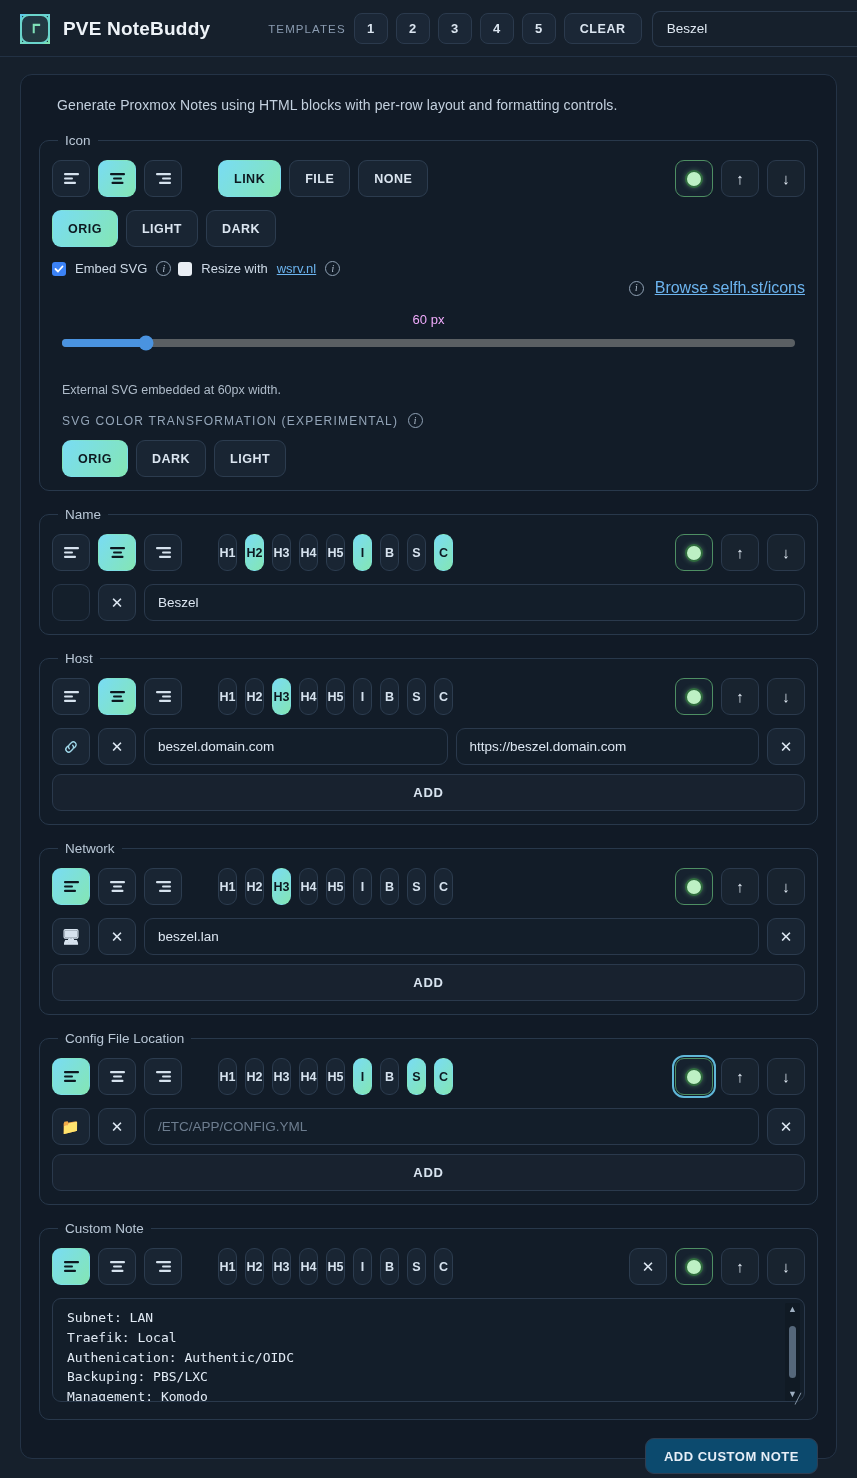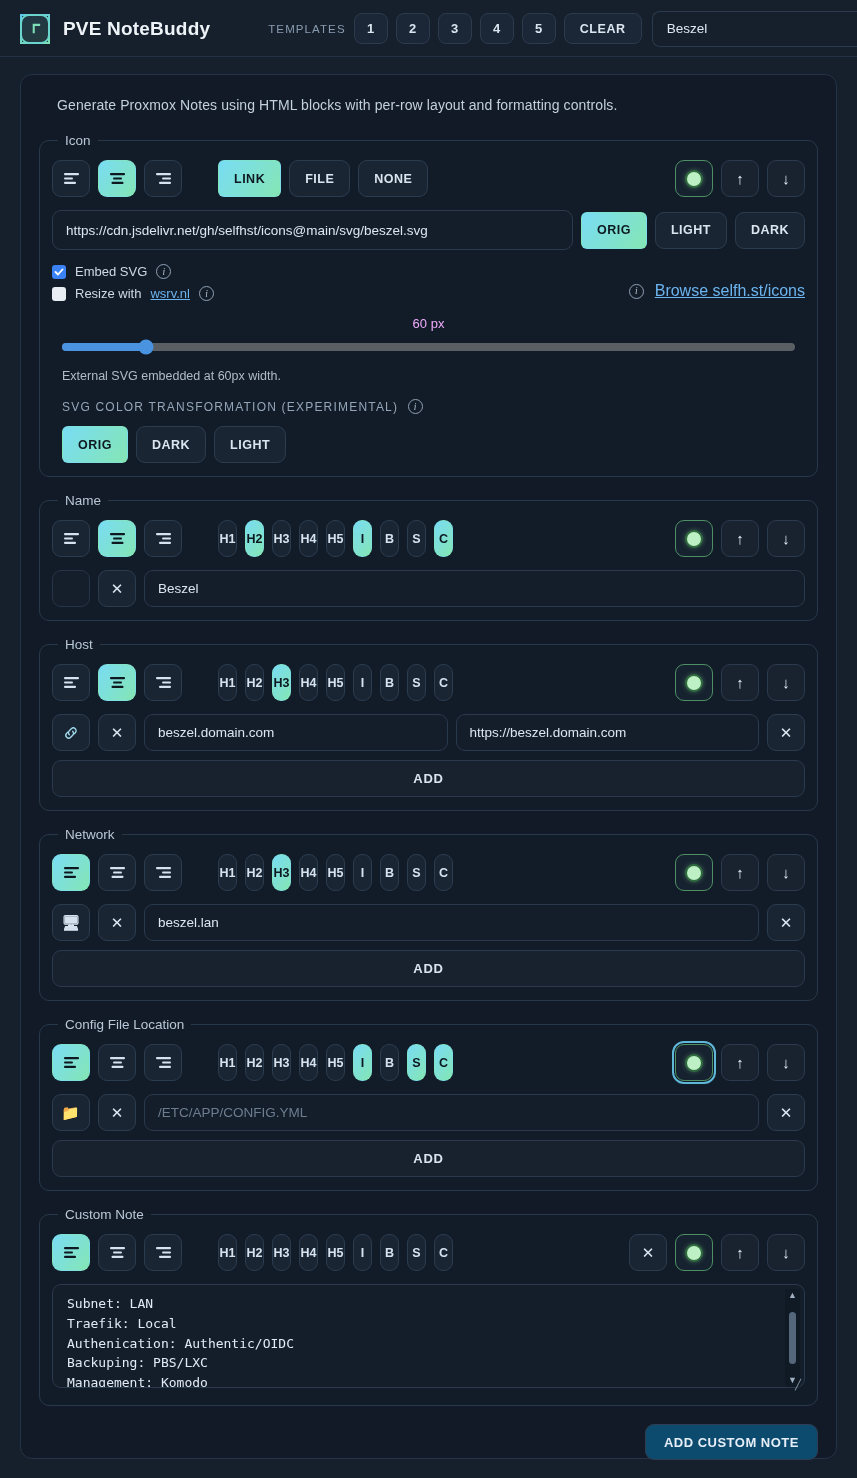--- a/index.html
+++ b/index.html
@@ -232,21 +232,20 @@
     font-weight: bold;
     letter-spacing: .5px;
     display: flex; align-items: center; justify-content: center;
     cursor: pointer;
     flex: 0 0 auto;
   }
   .pillbtn.on {
     background: linear-gradient(125deg, #79dcf4 0%, #84e6b4 100%);
     border-color: transparent;
     color: #0d1820;
-    border-radius: 6px;
   }
 
   
   .tinput {
     height: 37px;
     background: #131e2a;
     border: 1px solid #2a394c;
     border-radius: 9px;
     color: #dce6f1;
     font-size: 13.5px;
@@ -263,21 +262,21 @@
   
   .icon-url-row { display: flex; gap: 8px; align-items: center; margin-top: 13px; }
   .theme-group { display: flex; gap: 8px; }
 
   
   .opts-row {
     display: flex;
     align-items: flex-start;
     margin-top: 14px;
   }
-  .opts-left { display: flex; flex-direction: column; gap: 7px; }
+  .opts-left { display: flex; flex-direction: row; gap: 7px; }
   .opt {
     display: flex; align-items: center; gap: 9px;
     font-size: 13px; color: #cdd9e6;
   }
   .cb {
     width: 14px; height: 14px;
     border-radius: 3px;
     background: #3b82f6;
     display: flex; align-items: center; justify-content: center;
     cursor: pointer;
@@ -335,21 +334,21 @@
     top: 50%;
     transform: translate(-50%, -50%);
     width: 15px; height: 15px;
     border-radius: 50%;
     background: #4a93e0;
   }
 
   .hint {
     font-size: 12.5px;
     color: #aebbc9;
-    margin-top: 18px;
+    margin-top: 36px;
     padding-left: 10px;
   }
   .svgct-label {
     font-size: 12px;
     letter-spacing: 1.2px;
     color: #94a5b8;
     margin-top: 16px;
     padding-left: 10px;
     display: flex; align-items: center; gap: 10px;
   }
@@ -505,21 +504,20 @@
         <div class="meta-group">
           <div class="radio-btn">
             <span class="radio-dot"></span>
           </div>
           <div class="arrow-btn">↑</div>
           <div class="arrow-btn">↓</div>
         </div>
       </div>
 
       <div class="icon-url-row">
-        <input class="tinput url-input" type="text" value="https://cdn.jsdelivr.net/gh/selfhst/icons@main/svg/beszel.svg" style="">
         <div class="theme-group">
           <div class="pillbtn on">ORIG</div>
           <div class="pillbtn">LIGHT</div>
           <div class="pillbtn">DARK</div>
         </div>
       </div>
 
       <div class="opts-row">
         <div class="opts-left">
           <div class="opt">

